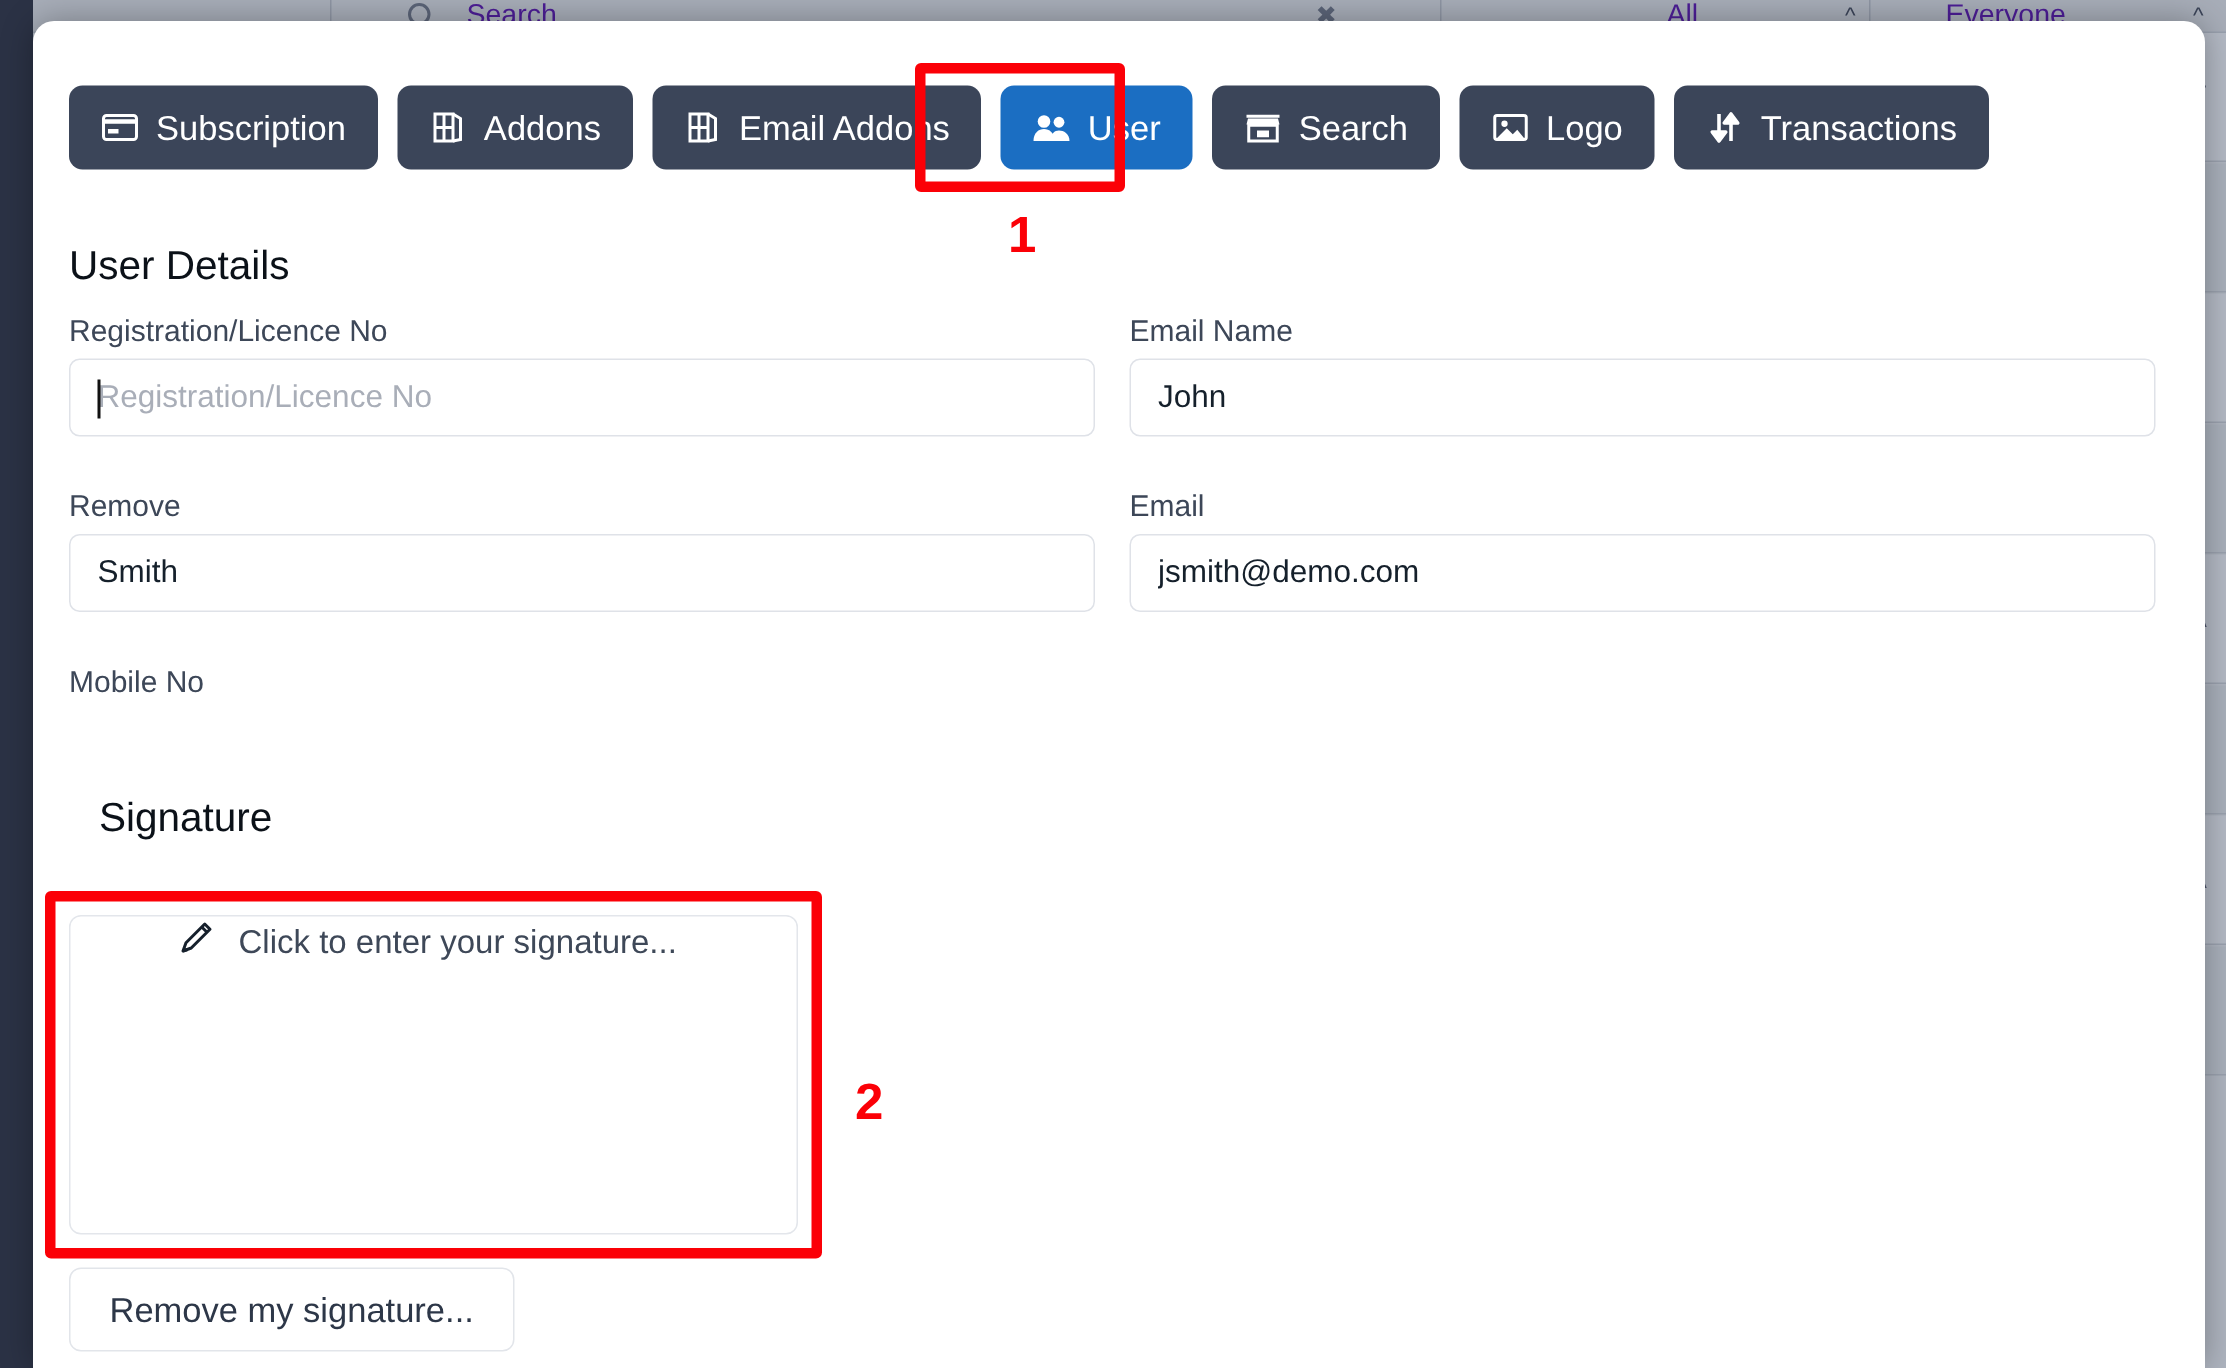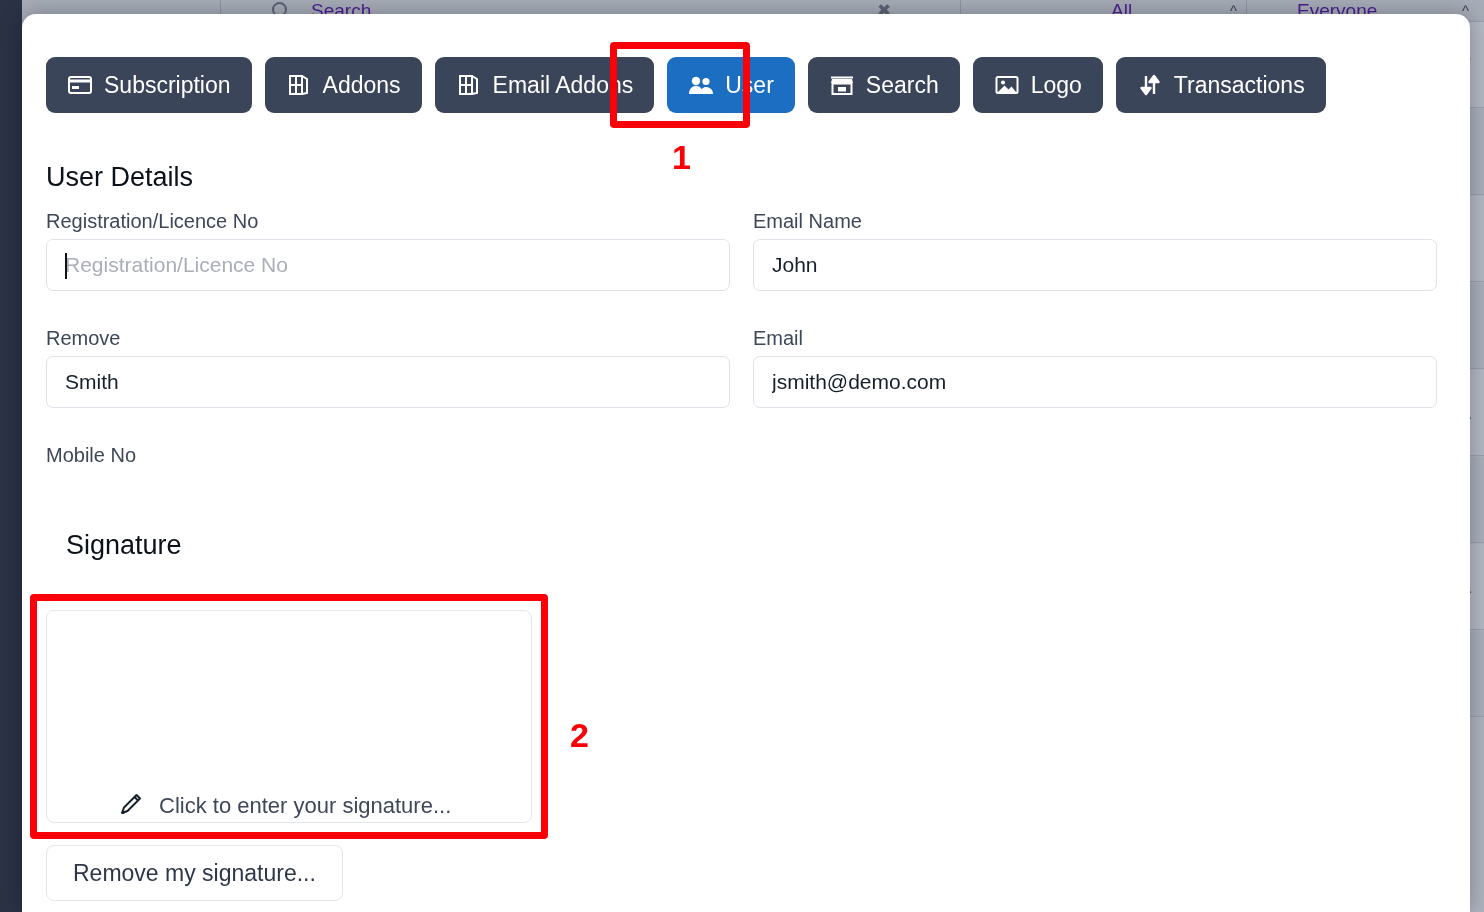--- a/index.html
+++ b/index.html
@@ -160,21 +160,21 @@
   #f-mob   { left: 24px;  top: 430px; width: 684px; }
 
   
   #sig-pad {
     position: absolute;
     left: 24px; top: 596px;
     width: 486px; height: 213px;
     border: 1px solid #e3e6eb;
     border-radius: 8px;
     background: #fff;
-    display: flex; align-items: flex-end;
+    display: flex; align-items: flex-start;
     cursor: pointer;
   }
   #sig-pad .sig-inner {
     display: flex; align-items: center; gap: 14px;
     margin-left: 70px;
   }
   #sig-pad .sig-text { font-size: 22px; color: #3e4858; }
 
   #remove-sig {
     position: absolute;

